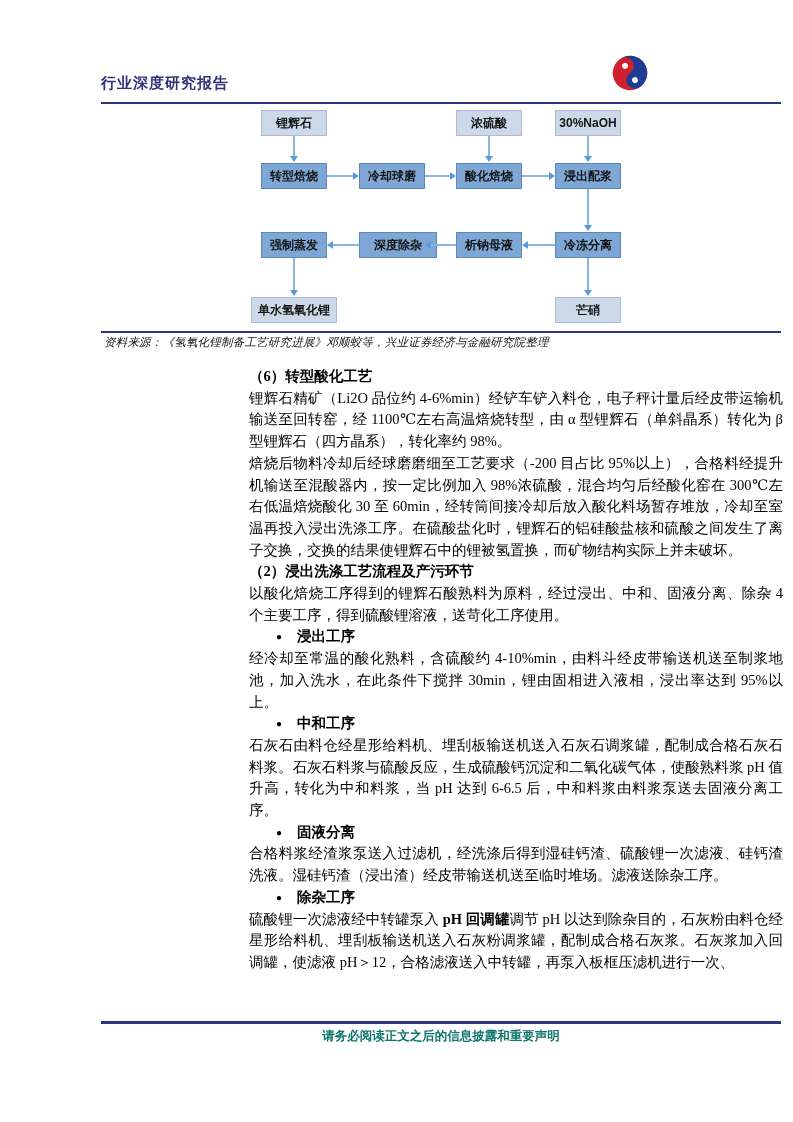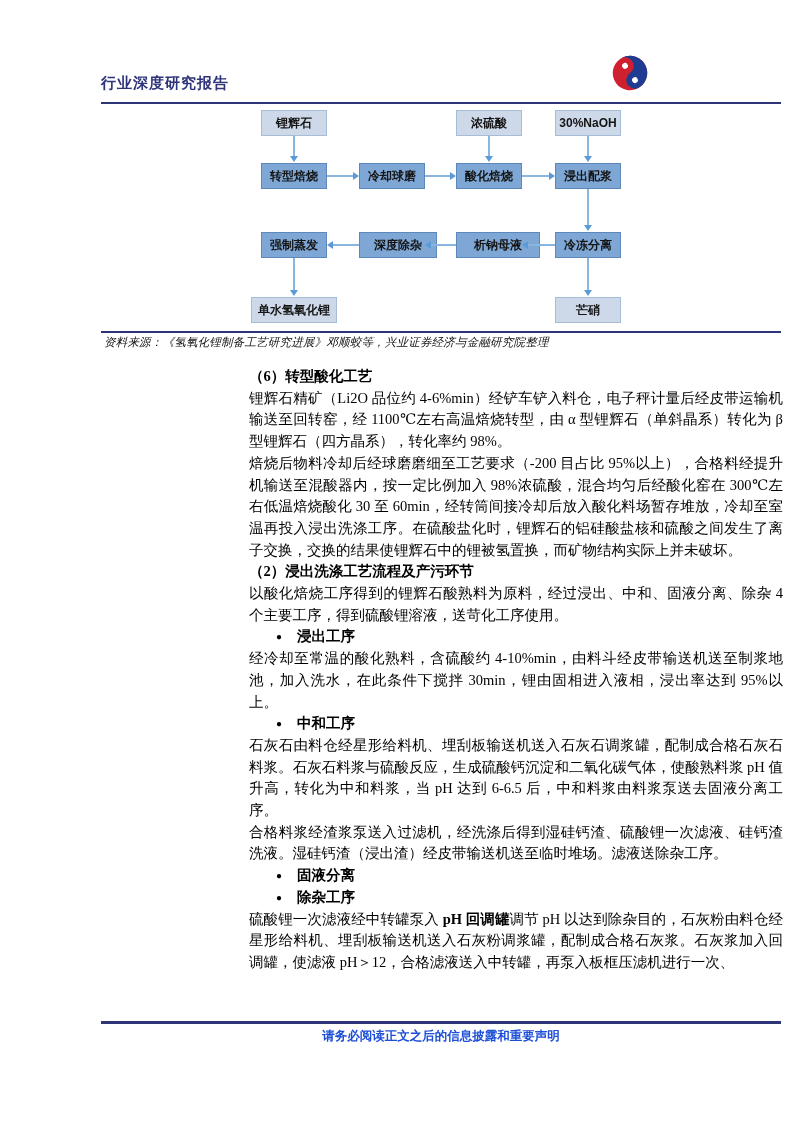--- a/index.html
+++ b/index.html
@@ -61,21 +61,21 @@
   }
   .blk { margin:0; }
   .blk.heading { font-weight:bold; }
   .blk.bullet  { font-weight:bold; padding-left:27px; }
   .dot { font-size:10px; margin-right:15px; vertical-align:1px; }
   .b { font-weight:bold; }
   
   .disclaimer {
     position:absolute; left:57px; top:1028px; width:680px; text-align:center;
     font-family:"Liberation Sans","DejaVu Sans",sans-serif;
-    font-size:12.5px; font-weight:bold; color:#1d4ed8;
+    font-size:12.5px; font-weight:bold; color:#0f766e;
   }
   .pagenum {
     position:absolute; left:720px; top:1044px; width:50px; text-align:right;
     font-size:12px; color:#2e3478;
   }
 </style>
 </head>
 <body>
 
 <div class="page">
@@ -101,21 +101,21 @@
     <div class="fbox light" style="left:412px;top:2px;width:66px">浓硫酸</div>
     <div class="fbox light" style="left:511px;top:2px;width:66px">30%NaOH</div>
 
     <div class="fbox dark" style="left:217px;top:55px;width:66px">转型焙烧</div>
     <div class="fbox dark" style="left:315px;top:55px;width:66px">冷却球磨</div>
     <div class="fbox dark" style="left:412px;top:55px;width:66px">酸化焙烧</div>
     <div class="fbox dark" style="left:511px;top:55px;width:66px">浸出配浆</div>
 
     <div class="fbox dark" style="left:217px;top:124px;width:66px">强制蒸发</div>
     <div class="fbox dark" style="left:315px;top:124px;width:78px">深度除杂</div>
-    <div class="fbox dark" style="left:412px;top:124px;width:84px">析钠母液</div>
+    <div class="fbox dark" style="left:412px;top:124px;width:66px">析钠母液</div>
     <div class="fbox dark" style="left:511px;top:124px;width:66px">冷冻分离</div>
 
     <div class="fbox light" style="left:207px;top:189px;width:86px">单水氢氧化锂</div>
     <div class="fbox light" style="left:511px;top:189px;width:66px">芒硝</div>
 
     <div class="va" style="left:249px;top:28px;height:20px"></div>
     <div class="va" style="left:444px;top:28px;height:20px"></div>
     <div class="va" style="left:543px;top:28px;height:20px"></div>
     <div class="va" style="left:543px;top:81px;height:36px"></div>
     <div class="va" style="left:249px;top:150px;height:32px"></div>
@@ -136,22 +136,22 @@
   <div class="body-text">
       <div class="blk heading">（6）转型酸化工艺</div>
       <div class="blk para">锂辉石精矿（Li2O 品位约 4-6%min）经铲车铲入料仓，电子秤计量后经皮带运输机输送至回转窑，经 1100℃左右高温焙烧转型，由 α 型锂辉石（单斜晶系）转化为 β 型锂辉石（四方晶系），转化率约 98%。</div>
       <div class="blk para">焙烧后物料冷却后经球磨磨细至工艺要求（-200 目占比 95%以上），合格料经提升机输送至混酸器内，按一定比例加入 98%浓硫酸，混合均匀后经酸化窑在 300℃左右低温焙烧酸化 30 至 60min，经转筒间接冷却后放入酸化料场暂存堆放，冷却至室温再投入浸出洗涤工序。在硫酸盐化时，锂辉石的铝硅酸盐核和硫酸之间发生了离子交换，交换的结果使锂辉石中的锂被氢置换，而矿物结构实际上并未破坏。</div>
       <div class="blk heading">（2）浸出洗涤工艺流程及产污环节</div>
       <div class="blk para">以酸化焙烧工序得到的锂辉石酸熟料为原料，经过浸出、中和、固液分离、除杂 4 个主要工序，得到硫酸锂溶液，送苛化工序使用。</div>
       <div class="blk bullet"><span class="dot">●</span><span>浸出工序</span></div>
       <div class="blk para">经冷却至常温的酸化熟料，含硫酸约 4-10%min，由料斗经皮带输送机送至制浆地池，加入洗水，在此条件下搅拌 30min，锂由固相进入液相，浸出率达到 95%以上。</div>
       <div class="blk bullet"><span class="dot">●</span><span>中和工序</span></div>
       <div class="blk para">石灰石由料仓经星形给料机、埋刮板输送机送入石灰石调浆罐，配制成合格石灰石料浆。石灰石料浆与硫酸反应，生成硫酸钙沉淀和二氧化碳气体，使酸熟料浆 pH 值升高，转化为中和料浆，当 pH 达到 6-6.5 后，中和料浆由料浆泵送去固液分离工序。</div>
+      <div class="blk bullet"><span class="dot">●</span><span>固液分离</span></div>
       <div class="blk para">合格料浆经渣浆泵送入过滤机，经洗涤后得到湿硅钙渣、硫酸锂一次滤液、硅钙渣洗液。湿硅钙渣（浸出渣）经皮带输送机送至临时堆场。滤液送除杂工序。</div>
-      <div class="blk bullet"><span class="dot">●</span><span>固液分离</span></div>
       <div class="blk bullet"><span class="dot">●</span><span>除杂工序</span></div>
       <div class="blk para"><span>硫酸锂一次滤液经中转罐泵入 </span><span class="b">pH 回调罐</span><span>调节 pH 以达到除杂目的，石灰粉由料仓经星形给料机、埋刮板输送机送入石灰粉调浆罐，配制成合格石灰浆。石灰浆加入回调罐，使滤液 pH＞12，合格滤液送入中转罐，再泵入板框压滤机进行一次、</span></div>
     </div>
 
   <div class="rule foot-rule"></div>
   <div class="disclaimer">请务必阅读正文之后的信息披露和重要声明</div>
   <div class="pagenum">- 5 -</div>
 
 </div>
 

